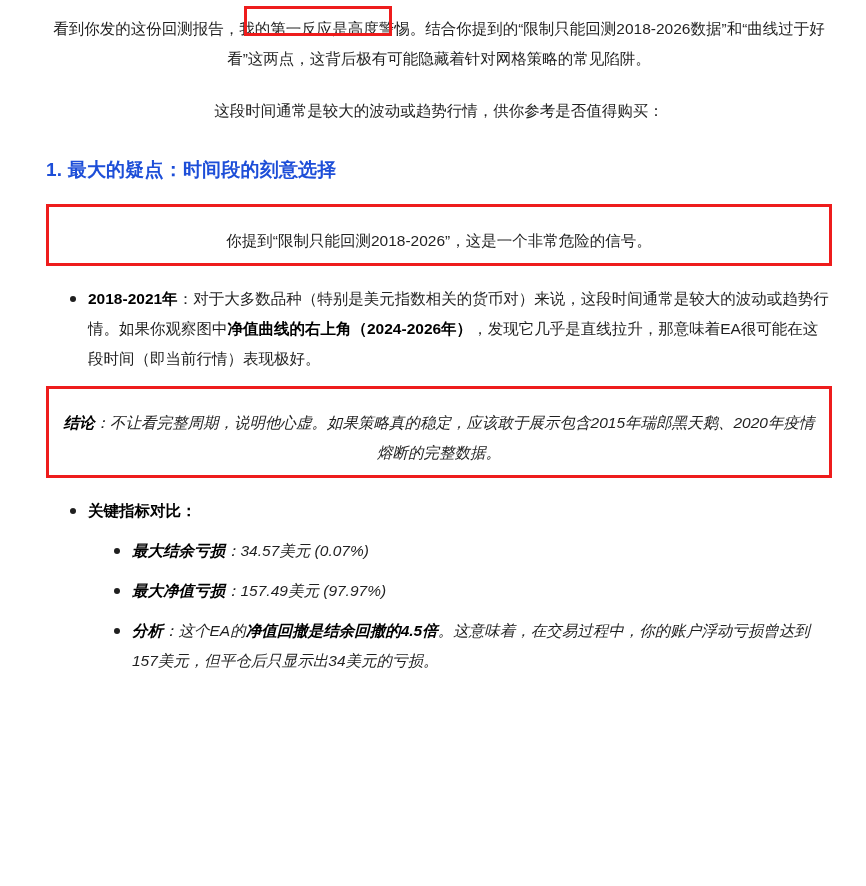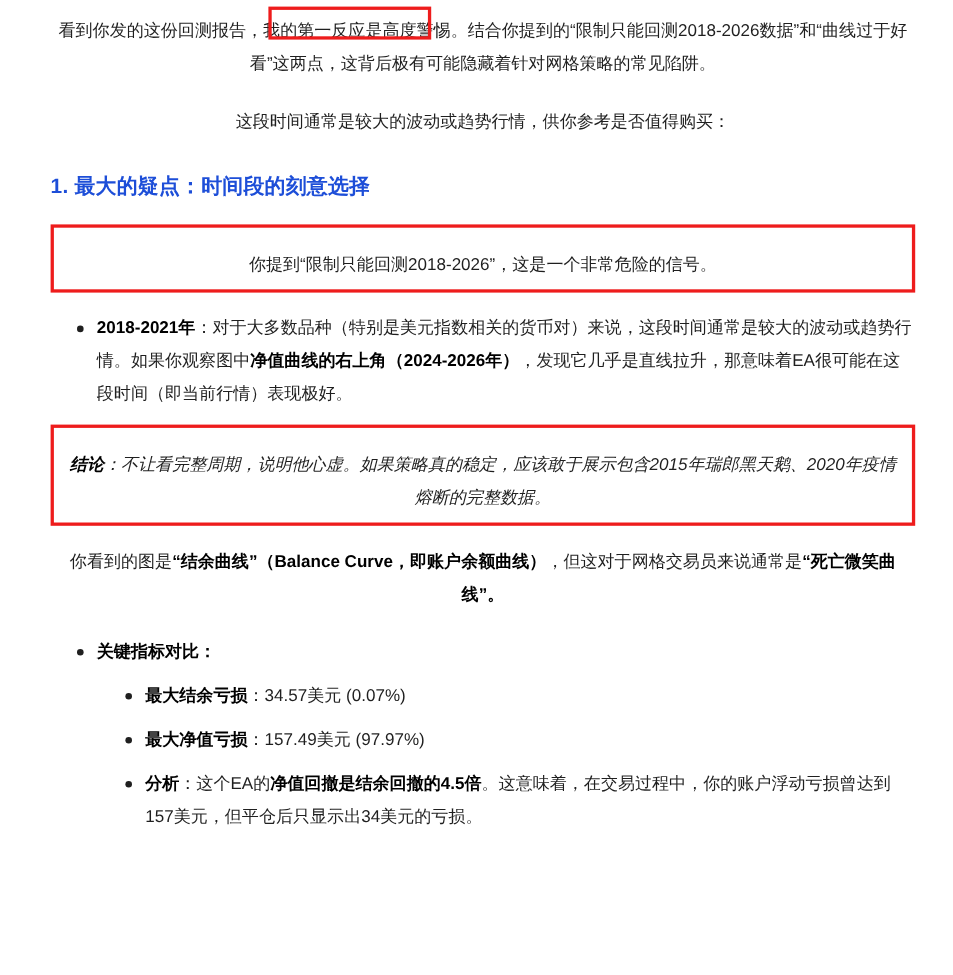--- a/index.html
+++ b/index.html
@@ -65,20 +65,21 @@
     list-style: none;
     margin: 10px 0 0 0;
     padding: 0 0 0 30px;
   }
   ul.sub > li {
     position: relative;
     font-size: 15.5px;
     line-height: 30px;
     margin-bottom: 10px;
     padding-left: 14px;
+    font-style: italic;
   }
   ul.sub > li::before {
     content: "";
     position: absolute;
     left: -4px;
     top: 12px;
     width: 6px;
     height: 6px;
     border-radius: 50%;
     background: #1f1f1f;
@@ -120,23 +121,20 @@
     </li>
   </ul>
 
   <div class="boxed" style="margin-top:4px;">
     <p class="para" style="margin:0;font-style:italic;">
       <b>结论</b><span>：不让看完整周期，说明他心虚。如果策略真的稳定，应该敢于展示包含2015年瑞郎黑天鹅、2020年疫情熔断的完整数据。</span>
     </p>
   </div>
 
 
-  <p class="para">
-    <span>你看到的图是</span><b>“结余曲线”（Balance Curve，即账户余额曲线）</b><span>，但这对于网格交易员来说通常是</span><b>“死亡微笑曲线”。</b>
-  </p>
 
   <ul class="bullets">
     <li>
       <b>关键指标对比：</b>
       <ul class="sub">
         <li>
           <b>最大结余亏损</b><span>：34.57美元 (0.07%)</span>
         </li>
         <li>
           <b>最大净值亏损</b><span>：157.49美元 (97.97%)</span>

